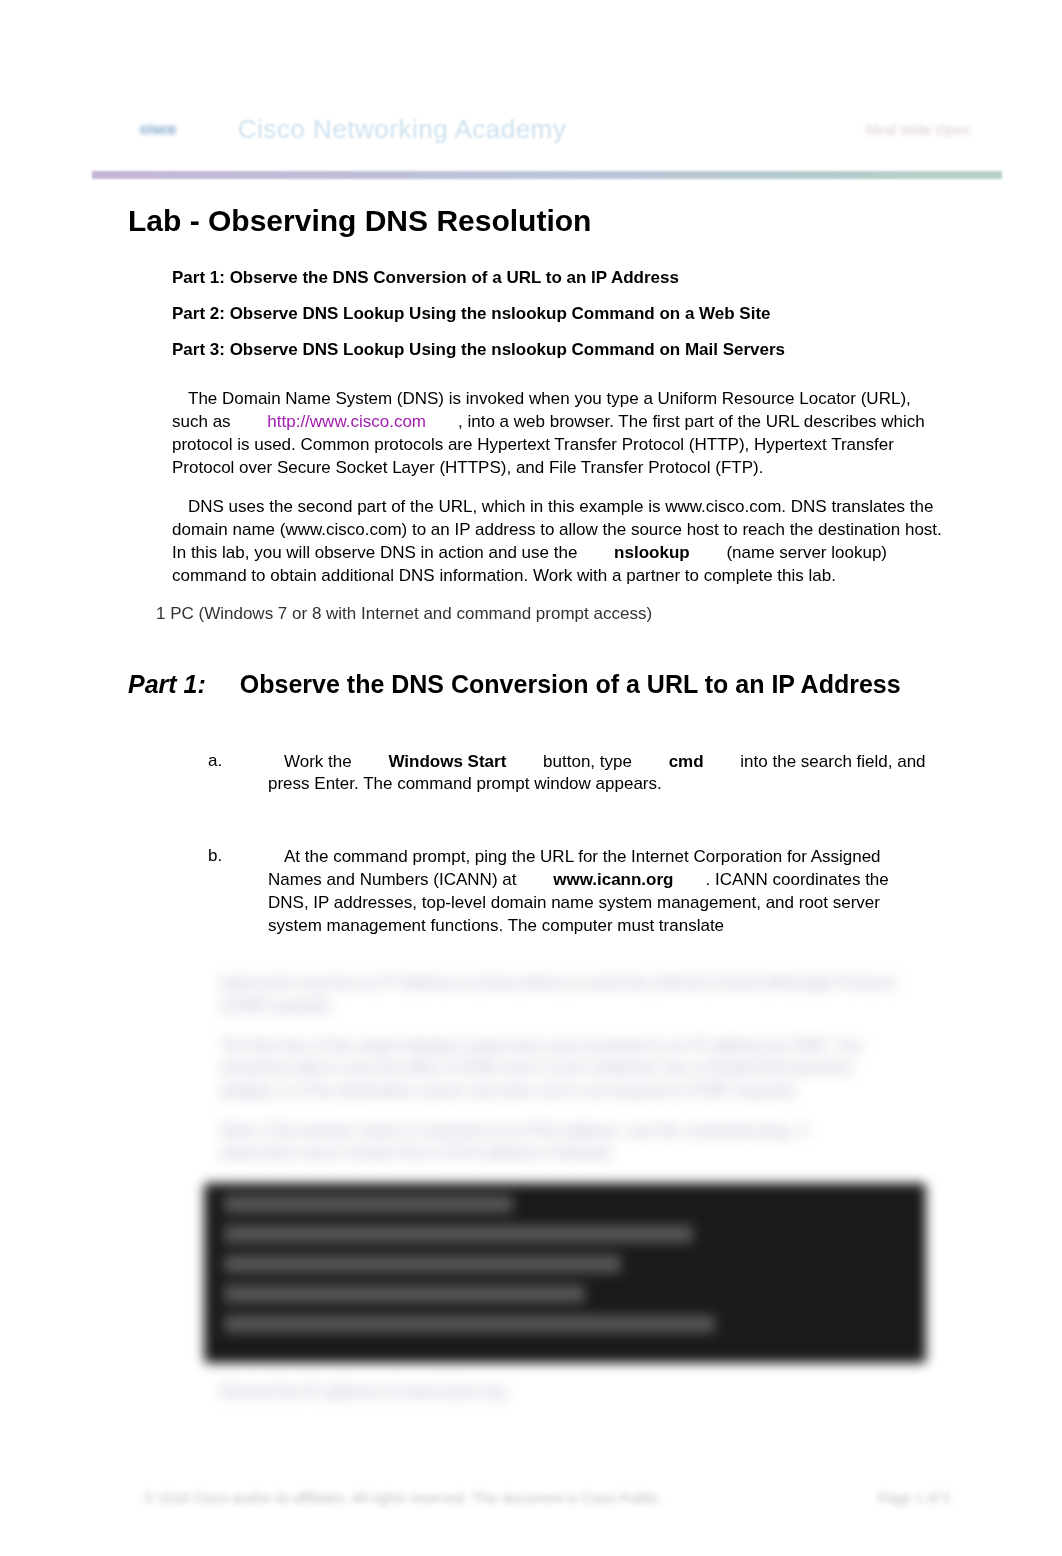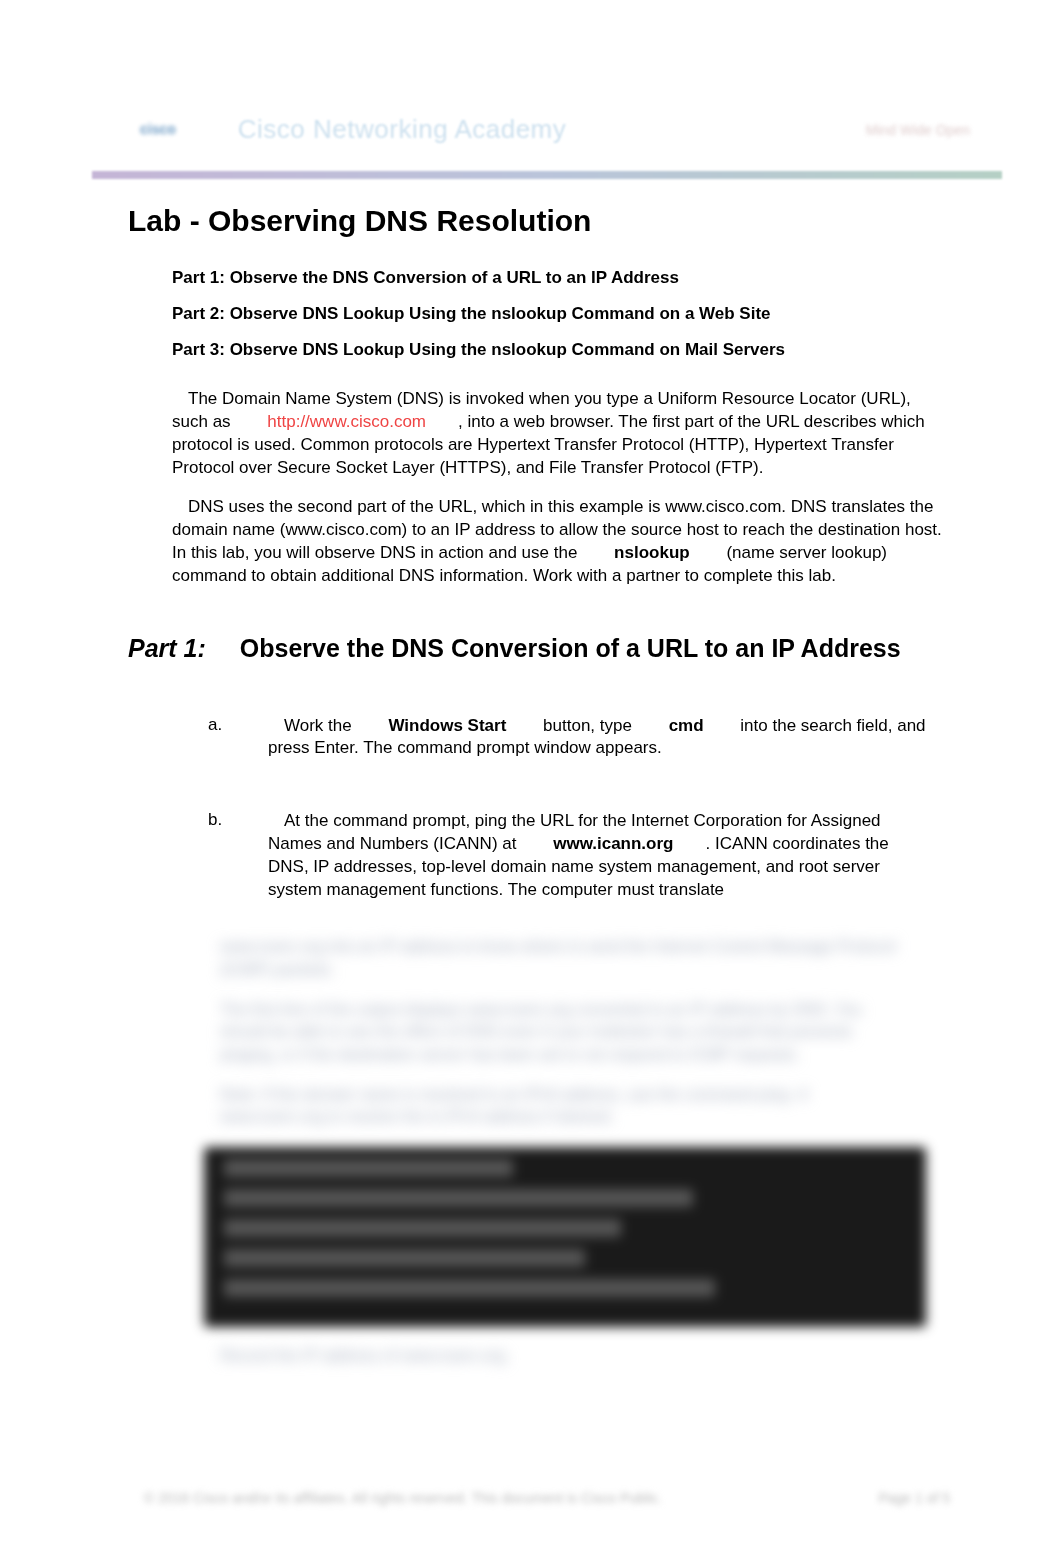--- a/index.html
+++ b/index.html
@@ -96,21 +96,21 @@
       padding-left: 48px;
       padding-right: 20px;
       margin-bottom: 16px;
     }
     .para-block p {
       font-size: 17px;
       line-height: 1.35;
       color: #000;
     }
     .link {
-      color: #ef4444;
+      color: #a21caf;
       text-decoration: none;
       text-align: center;
     }
     .bold {
       font-weight: bold;
     }
     .resource-item {
       font-size: 17px;
       padding-left: 48px;
       margin-bottom: 20px;
@@ -207,20 +207,21 @@
     <p>
       <span>The Domain Name System (DNS) is invoked when you type a Uniform Resource Locator (URL), such as </span><a class="link">http://www.cisco.com</a><span>, into a web browser. The first part of the URL describes which protocol is used. Common protocols are Hypertext Transfer Protocol (HTTP), Hypertext Transfer Protocol over Secure Socket Layer (HTTPS), and File Transfer Protocol (FTP).</span>
     </p>
   </div>
   <div class="para-block">
     <p>
       <span>DNS uses the second part of the URL, which in this example is www.cisco.com. DNS translates the domain name (www.cisco.com) to an IP address to allow the source host to reach the destination host. In this lab, you will observe DNS in action and use the </span><span class="bold">nslookup</span><span> (name server lookup) command to obtain additional DNS information. Work with a partner to complete this lab.</span>
     </p>
   </div>
 
+  <div class="resource-item">1 PC (Windows 7 or 8 with Internet and command prompt access)</div>
 
   <h2 class="part-heading">
     <span class="part-prefix">Part 1:</span><span>Observe the DNS Conversion of a URL to an IP Address</span>
   </h2>
 
   <div class="ordered-steps">
     <div class="step-item">
       <div class="step-marker">a.</div>
       <div class="step-content">
         <span>Work the </span><span class="bold">Windows Start</span><span> button, type </span><span class="bold">cmd</span><span> into the search field, and press Enter. The command prompt window appears.</span>

